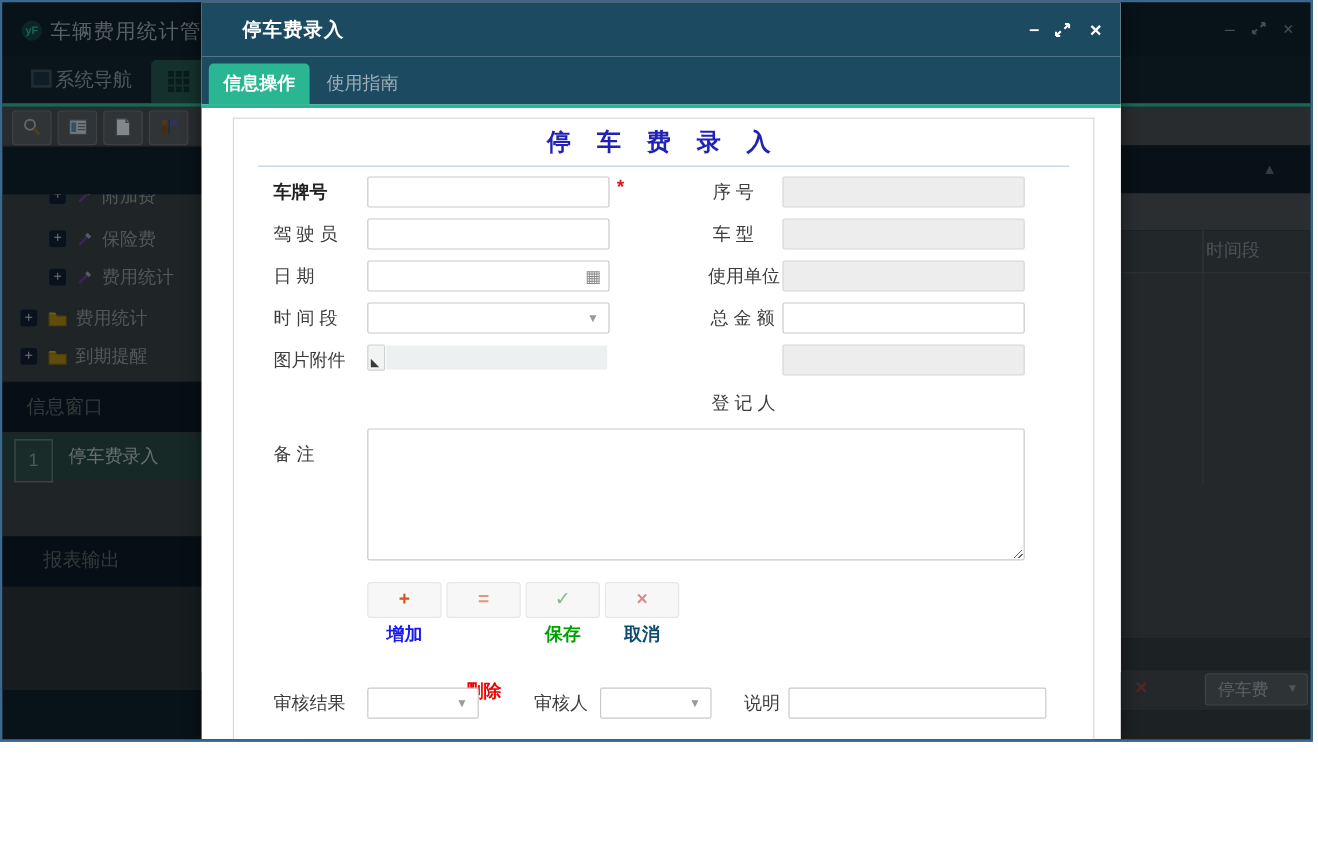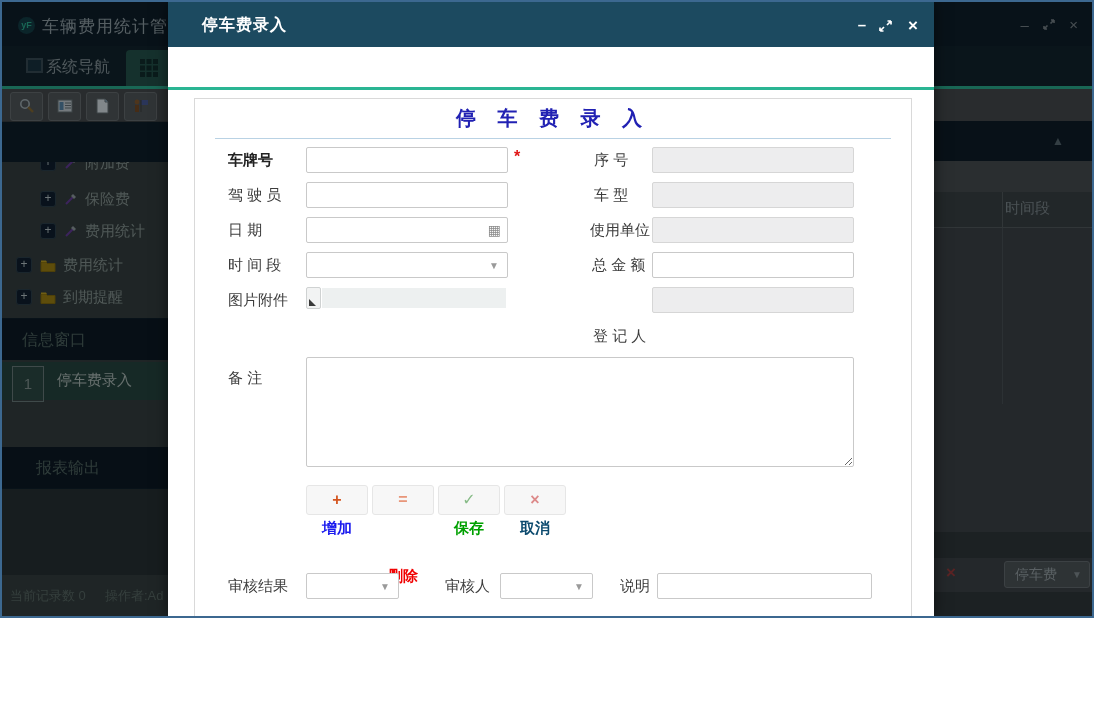--- a/index.html
+++ b/index.html
@@ -215,24 +215,20 @@
     <div class="spanel" style="top:358px;height:87px;">
       <div class="selitem">
         <div class="badgebox">1</div>
         <div class="lbl">停车费录入</div>
       </div>
     </div>
 
     <div class="shead" style="top:445px;padding-left:34px;">报表输出</div>
     <div class="spanel" style="top:487px;height:86px;background:#272e30;"></div>
 
-    <div class="statusbar">
-      <span class="s1">当前记录数 0</span>
-      <span class="s2">操作者:Ad</span>
-    </div>
 
     <div class="rpanelhead">
       <span class="rcaret">▲</span>
     </div>
     <div class="rrow"></div>
     <div class="rthead">
       <div class="rtsep"></div>
       <div class="rthcell">时间段</div>
     </div>
     <div class="rtbody">
@@ -253,20 +249,24 @@
     <div class="modal">
       <div class="mhead">
         <div class="mtitle">停车费录入</div>
         <span class="mctrl mmin">–</span>
         <span class="mctrl mmax">
           <svg width="13" height="12" viewBox="0 0 13 12">
               <path d="M1 11 L5 7 M1 11 l3.5 0 M1 11 l0 -3.5 M12 1 L8 5 M12 1 l-3.5 0 M12 1 l0 3.5" stroke="#fff" stroke-width="1.7" fill="none"></path>
             </svg>
         </span>
         <span class="mctrl mclose">×</span>
+      </div>
+      <div class="mtabs">
+        <div class="mtab-active">信息操作</div>
+        <div class="mtab">使用指南</div>
       </div>
       <div class="mline"></div>
 
       <div class="mbody">
         <div class="panel">
           <div class="ftitle">停 车 费 录 入</div>
           <div class="fdivider"></div>
 
           <div class="flabel bold" style="left:33px;top:52px;">车牌号</div>
           <input class="finput" style="left: 111px; top: 48px; width: 202px;">

